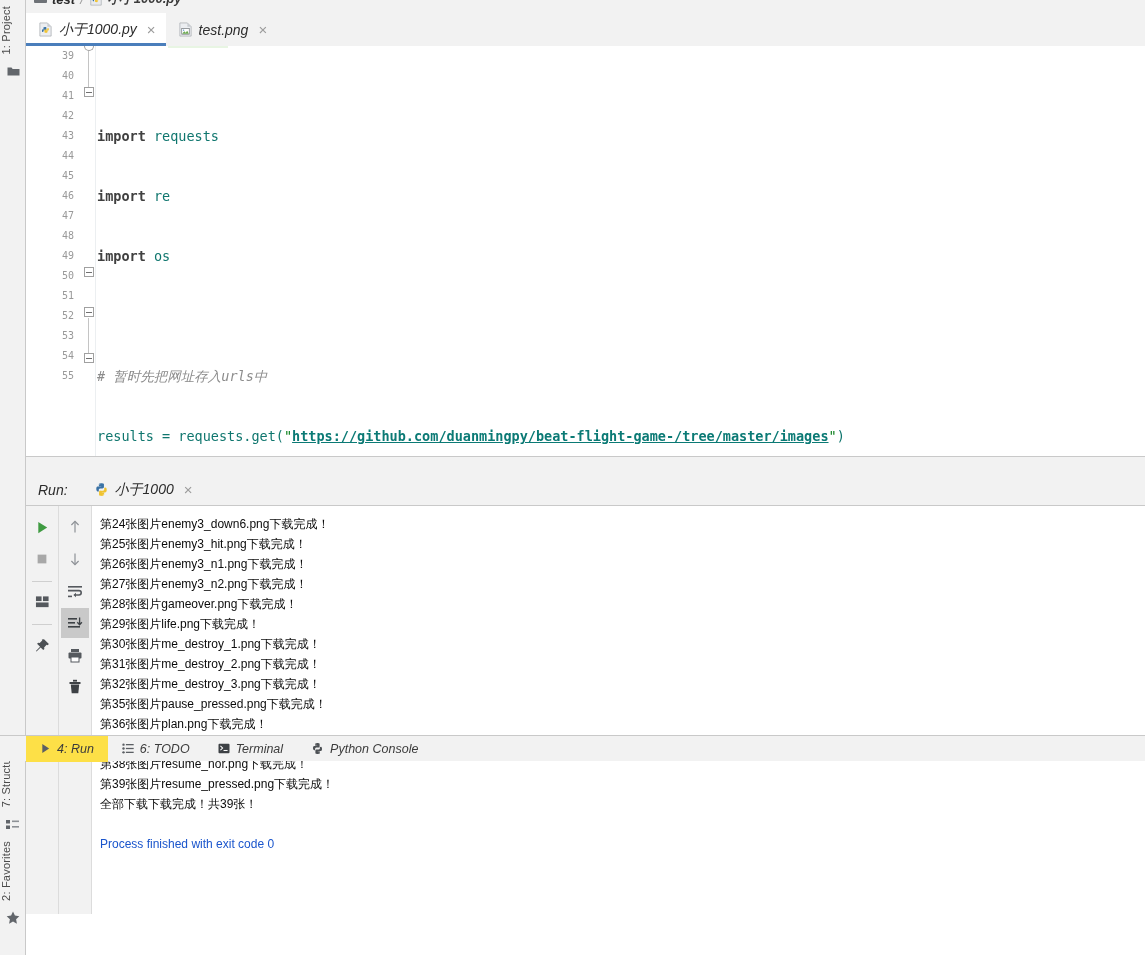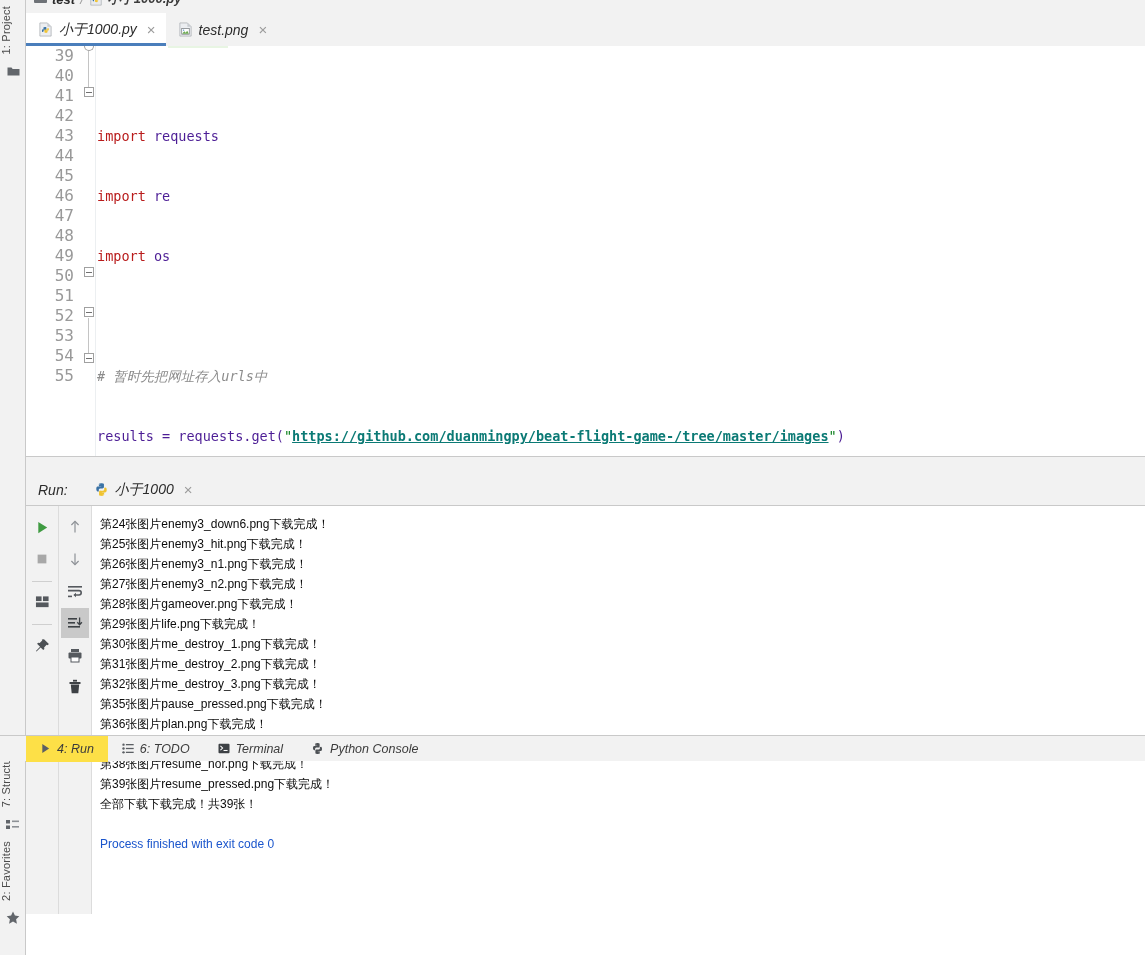--- a/index.html
+++ b/index.html
@@ -98,21 +98,21 @@
   .gutter {
     position: absolute; left: 0; top: 0;
     width: 56px; height: 410px;
     background: #ffffff;
   }
   .gutter-line {
     height: 20px; line-height: 20px;
     text-align: right;
     padding-right: 8px;
     font-family: "DejaVu Sans Mono", monospace;
-    font-size: 16px;
+    font-size: 10px;
     color: #999999;
   }
   .fold-col {
     position: absolute; left: 56px; top: 0;
     width: 14px; height: 410px;
     background: #ffffff;
     border-right: 1px solid #eceff1;
   }
   .fold {
     position: absolute; left: 2px;
@@ -131,25 +131,25 @@
   .code {
     position: absolute; left: 71px; top: 0;
     width: 1048px; height: 410px;
     font-family: "DejaVu Sans Mono", monospace;
     font-size: 13.5px;
     line-height: 20px;
     color: #0b0b0b;
     white-space: pre;
   }
   .code .row { height: 20px; }
-  .kw   { color: #b91c1c; font-weight: normal; }
+  .kw   { color: #404040; font-weight: bold; }
   .strq { color: #067d17; }
   .url  { color: #0b7a75; font-weight: bold; text-decoration: underline; }
   .cmt  { color: #8c8c8c; font-style: italic; }
-  .plain{ color: #4c1d95; }
+  .plain{ color: #0f766e; }
   .hl-green { background: #e8f5e3; }
   .topline {
     position: absolute; left: 71px; top: -6px;
     height: 8px; width: 60px;
   }
 
   
   .gap {
     position: absolute; left: 26px; top: 456px;
     width: 1119px; height: 33px;

